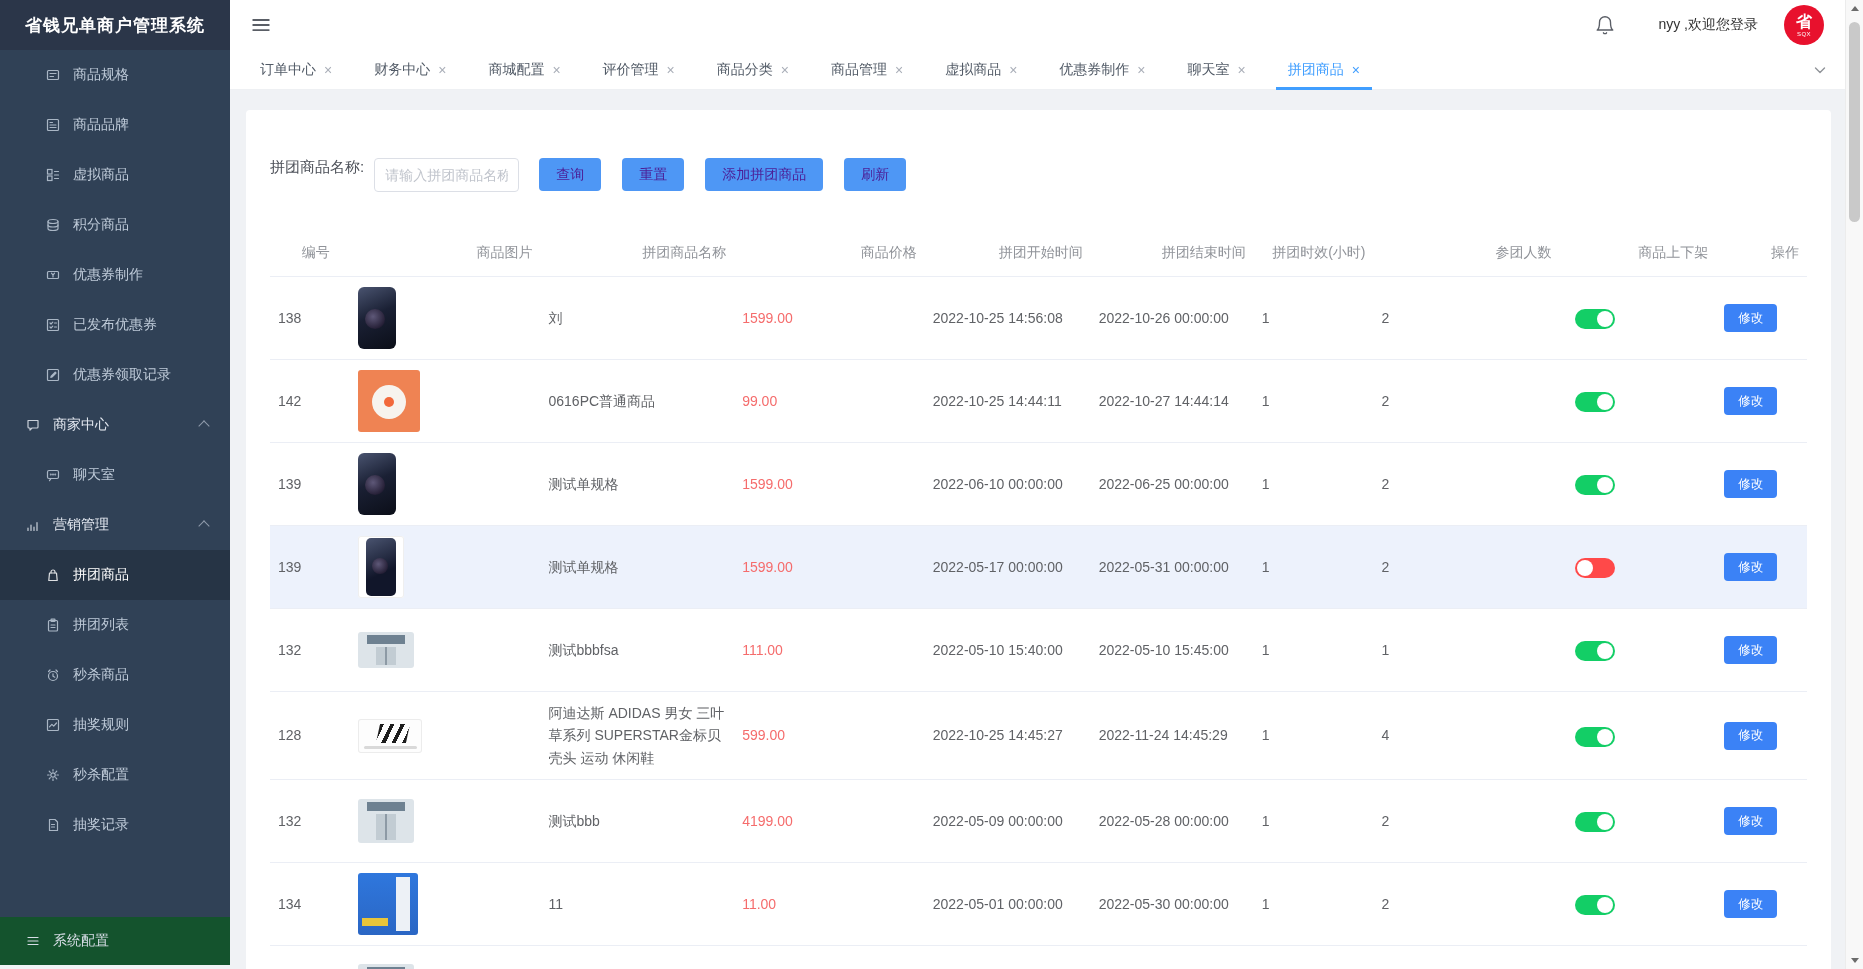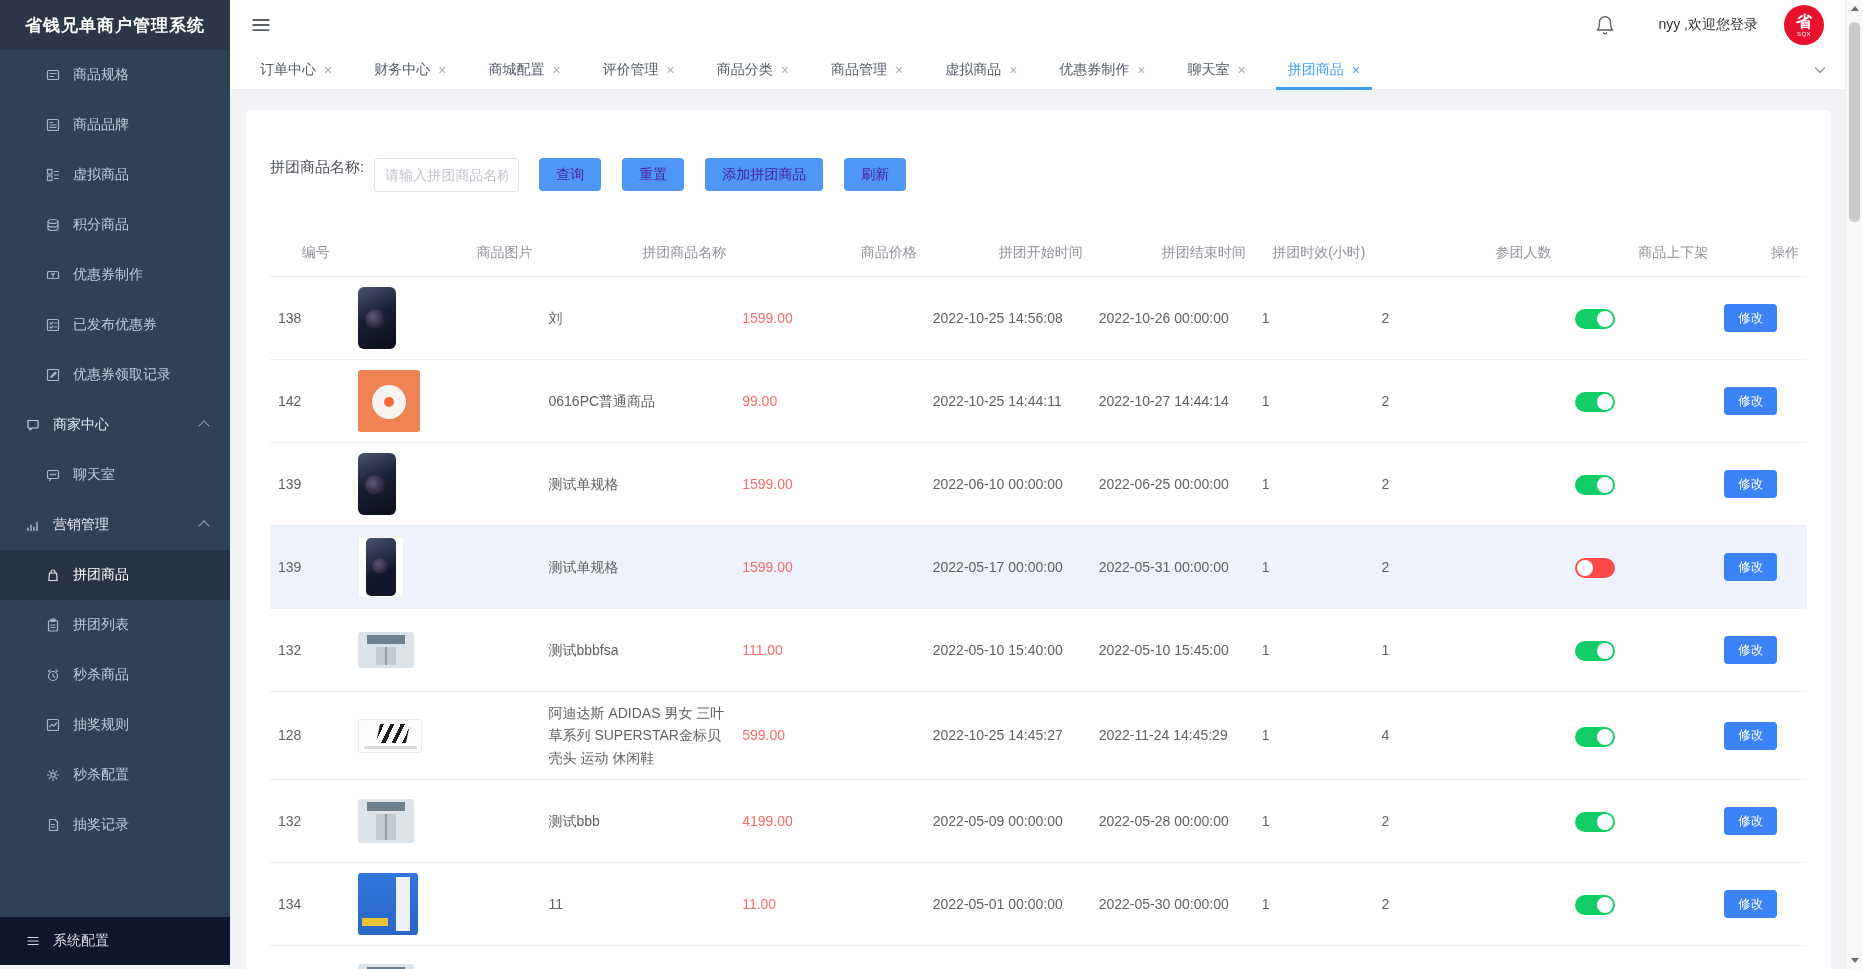--- a/index.html
+++ b/index.html
@@ -17,21 +17,21 @@
   .menu-item .mi-icon{width:16px;height:16px;margin-right:12px;flex:0 0 16px;opacity:.85}
   .menu-item .mi-icon svg{width:16px;height:16px;display:block}
   .menu-item.lvl1{padding-left:45px}
   .menu-item.group{padding-left:25px;color:#e4e9f1}
   .menu-item.sub{padding-left:45px}
   .menu-item.active{background:#263445;color:#fff}
   .mi-label{font-size:14px;white-space:nowrap}
   .arrow-up{position:absolute;right:22px;top:22px;width:7px;height:7px;
     border-right:1.5px solid #8f9bab;border-bottom:1.5px solid #8f9bab;
     transform:rotate(-135deg)}
-  .sidebar-footer{position:absolute;bottom:0;left:0;right:0;height:48px;background:#0f172a;
+  .sidebar-footer{position:absolute;bottom:0;left:0;right:0;height:48px;background:#14532d;
     display:flex;align-items:center;padding-left:25px;color:#d7dde6;cursor:pointer}
   .sidebar-footer .mi-icon{width:16px;height:16px;margin-right:12px}
   
   .topbar{position:absolute;left:230px;top:0;right:17px;height:50px;background:#fff;
     display:flex;align-items:center;border-bottom:1px solid #f2f2f2}
   .hamburger{margin-left:20px;width:22px;height:22px;cursor:pointer;color:#5a5e66}
   .topbar-spacer{flex:1}
   .bell{width:22px;height:22px;color:#5a5e66;margin-right:42px;cursor:pointer}
   .greeting{color:#333;font-size:14px;margin-right:26px}
   .avatar{width:40px;height:40px;border-radius:50%;background:#e8112d;color:#fff;

